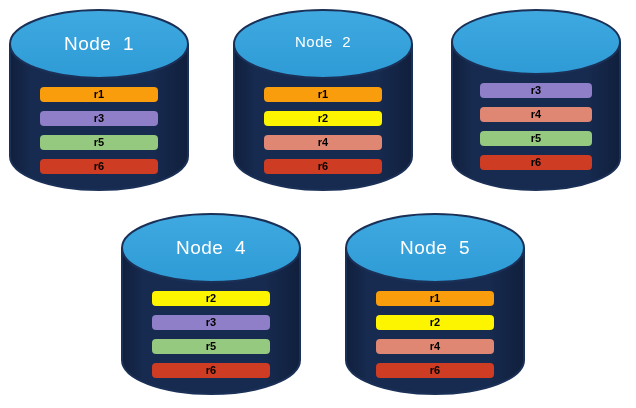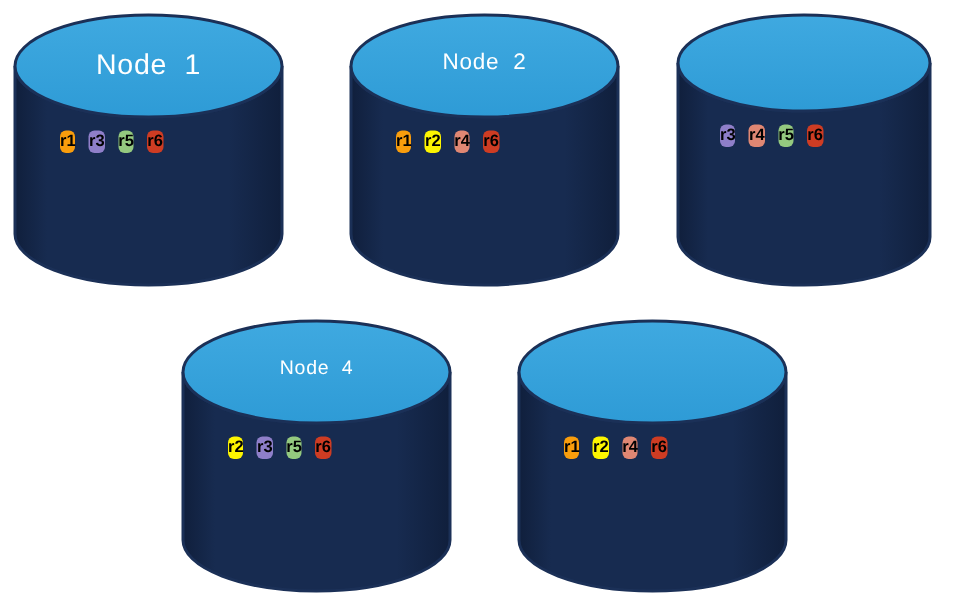--- a/index.html
+++ b/index.html
@@ -53,20 +53,21 @@
     z-index: 3;
   }
 
   .bars {
     position: absolute;
     left: 0;
     width: 100%;
     z-index: 4;
     box-sizing: border-box;
     display: flex;
+    flex-direction: column;
   }
 
   .bar {
     position: relative;
     border-radius: 4px;
     text-align: center;
     color: #000000;
     font-weight: bold;
     font-family: "Liberation Sans", sans-serif;
     line-height: 1;
@@ -164,21 +165,21 @@
             <stop offset="1" stop-color="#101F3C"></stop>
           </linearGradient>
           <linearGradient id="topGrad3" x1="0" y1="0" x2="0" y2="1">
             <stop offset="0" stop-color="#3FA9E0"></stop>
             <stop offset="1" stop-color="#2E9BD6"></stop>
           </linearGradient>
         </defs>
         <path d="M 2 36 L 2 148 A 89 34 0 0 0 180 148 L 180 36 A 89 34 0 0 1 2 36 Z" fill="url(#bodyGrad3)" stroke="#1B3057" stroke-width="2"></path>
         <ellipse cx="91" cy="36" rx="89" ry="34" fill="url(#topGrad3)" stroke="#1B3057" stroke-width="2"></ellipse>
       </svg>
-      <div class="node-title" style="top: 25px; font-size: 13px; color: rgb(255, 255, 255);">Node  4</div>
+      <div class="node-title" style="top: 25px; font-size: 19px; color: rgb(255, 255, 255);">Node  4</div>
       <div class="bars" style="top: 79px; padding-left: 32px; padding-right: 32px; gap: 9px;">
         <div class="bar" style="background: rgb(253, 245, 0); height: 15px; font-size: 11px; color: rgb(0, 0, 0);">r2</div>
         <div class="bar" style="background: rgb(143, 127, 201); height: 15px; font-size: 11px; color: rgb(0, 0, 0);">r3</div>
         <div class="bar" style="background: rgb(148, 201, 127); height: 15px; font-size: 11px; color: rgb(0, 0, 0);">r5</div>
         <div class="bar" style="background: rgb(206, 60, 35); height: 15px; font-size: 11px; color: rgb(0, 0, 0);">r6</div>
       </div>
     </div>
     <div class="node" style="left: 344px; top: 212px; width: 182px; height: 184px;">
       <svg class="cyl-svg" viewBox="0 0 182 184" preserveAspectRatio="none">
         <defs>
@@ -189,20 +190,21 @@
             <stop offset="1" stop-color="#101F3C"></stop>
           </linearGradient>
           <linearGradient id="topGrad4" x1="0" y1="0" x2="0" y2="1">
             <stop offset="0" stop-color="#3FA9E0"></stop>
             <stop offset="1" stop-color="#2E9BD6"></stop>
           </linearGradient>
         </defs>
         <path d="M 2 36 L 2 148 A 89 34 0 0 0 180 148 L 180 36 A 89 34 0 0 1 2 36 Z" fill="url(#bodyGrad4)" stroke="#1B3057" stroke-width="2"></path>
         <ellipse cx="91" cy="36" rx="89" ry="34" fill="url(#topGrad4)" stroke="#1B3057" stroke-width="2"></ellipse>
       </svg>
+      <div class="node-title" style="top: 25px; font-size: 19px; color: rgb(255, 255, 255);">Node  5</div>
       <div class="bars" style="top: 79px; padding-left: 32px; padding-right: 32px; gap: 9px;">
         <div class="bar" style="background: rgb(249, 157, 12); height: 15px; font-size: 11px; color: rgb(0, 0, 0);">r1</div>
         <div class="bar" style="background: rgb(253, 245, 0); height: 15px; font-size: 11px; color: rgb(0, 0, 0);">r2</div>
         <div class="bar" style="background: rgb(224, 135, 115); height: 15px; font-size: 11px; color: rgb(0, 0, 0);">r4</div>
         <div class="bar" style="background: rgb(206, 60, 35); height: 15px; font-size: 11px; color: rgb(0, 0, 0);">r6</div>
       </div>
     </div>
   </div>
 
 </body></html>

